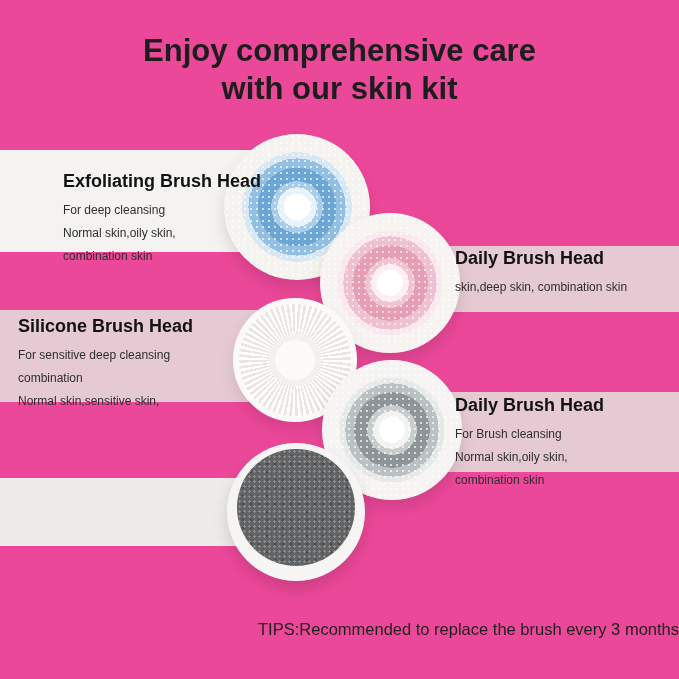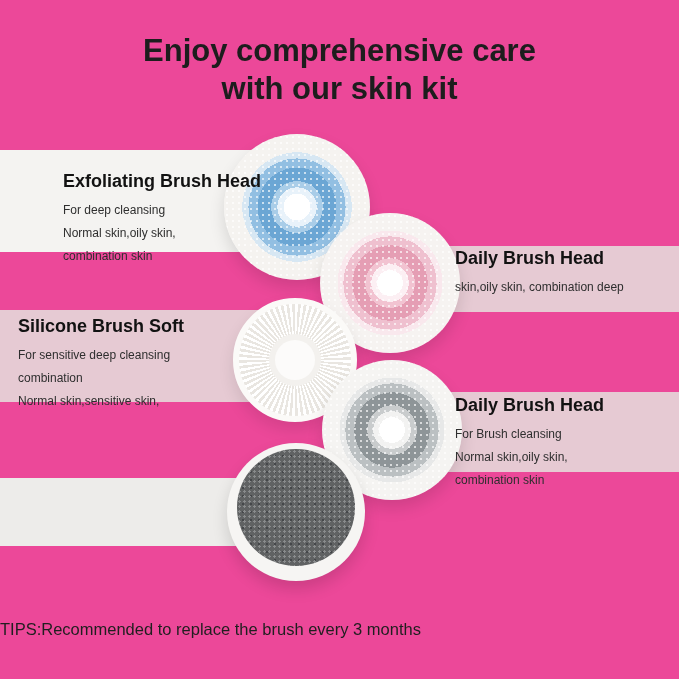--- a/index.html
+++ b/index.html
@@ -67,22 +67,22 @@
   .sec{position:absolute;z-index:3;}
   .sec h2{margin:0 0 7px 0;font-size:18px;font-weight:700;color:#121212;}
   .sec p{margin:0;font-size:12px;line-height:23px;color:#2e2e2e;}
   .s1{left:18px;top:171px;width:235px;margin-left:45px;}
   .s2{left:455px;top:248px;width:218px;}
   .s3{left:18px;top:316px;width:245px;}
   .s4{left:455px;top:395px;width:218px;}
   .s5{left:18px;top:483px;width:245px;}
   
   .tips{
-    position:absolute;left:0;right:0;top:620px;text-align:left;
-    font-size:16.5px;color:#1f1f1f;z-index:4;
+    position:absolute;left:0;right:0;top:620px;text-align:right;
+    font-size:16.5px;color:#1f1f1f;z-index:4;padding-left:46px;
   }
 </style>
 </head>
 <body>
 
 <div class="canvas">
 
   <div class="band band1"></div>
   <div class="band band2"></div>
   <div class="band band3"></div>
@@ -102,25 +102,25 @@
 
   <div class="sec s1">
     <h2>Exfoliating Brush Head</h2>
     <p>For deep cleansing</p>
     <p>Normal skin,oily skin,</p>
     <p>combination skin</p>
   </div>
 
   <div class="sec s2">
     <h2>Daily Brush Head</h2>
-    <p>skin,oily skin, combination deep</p>
+    <p>skin,deep skin, combination skin</p>
   </div>
 
   <div class="sec s3">
-    <h2>Silicone Brush Soft</h2>
+    <h2>Silicone Brush Head</h2>
     <p>For sensitive deep cleansing</p>
     <p>combination</p>
     <p>Normal skin,sensitive skin,</p>
   </div>
 
   <div class="sec s4">
     <h2>Daily Brush Head</h2>
     <p>For Brush cleansing</p>
     <p>Normal skin,oily skin,</p>
     <p>combination skin</p>

